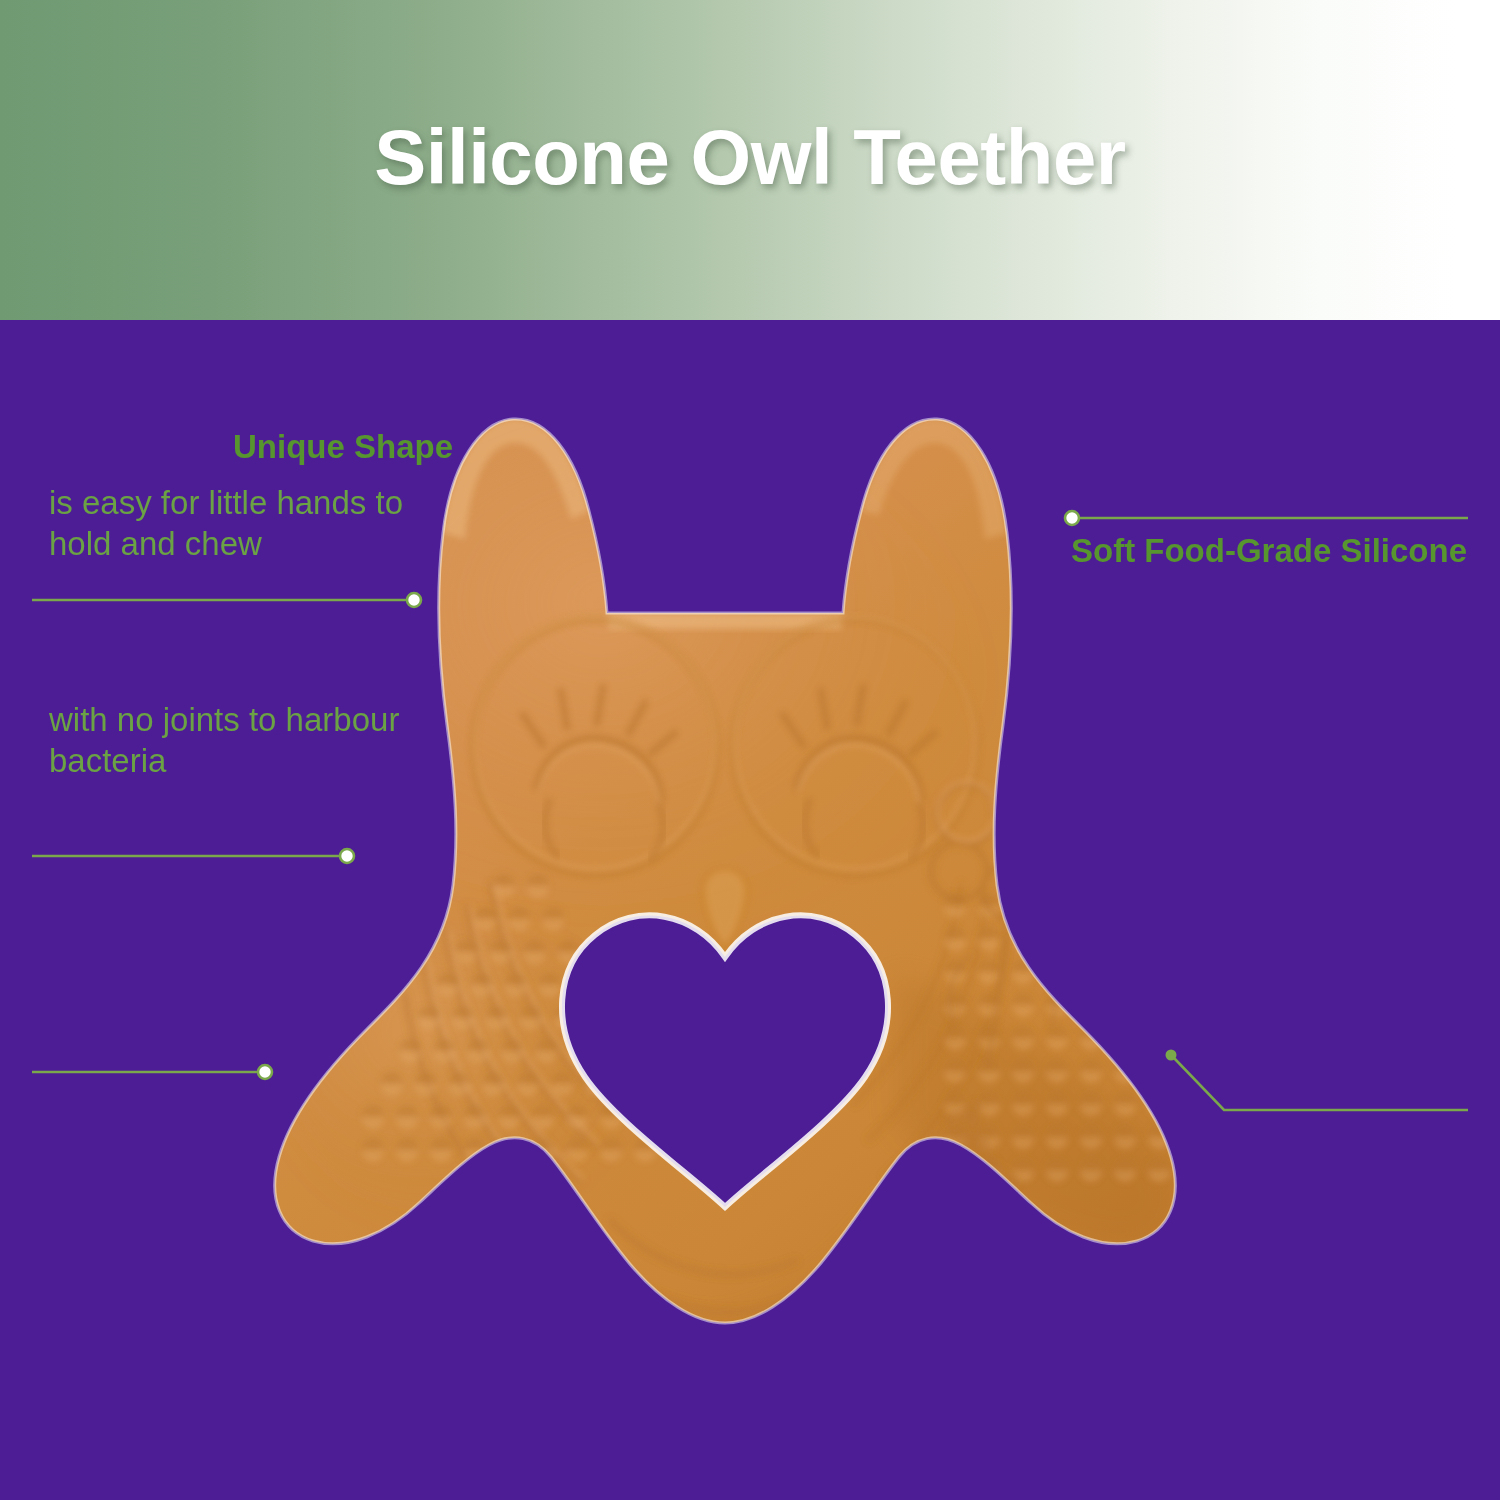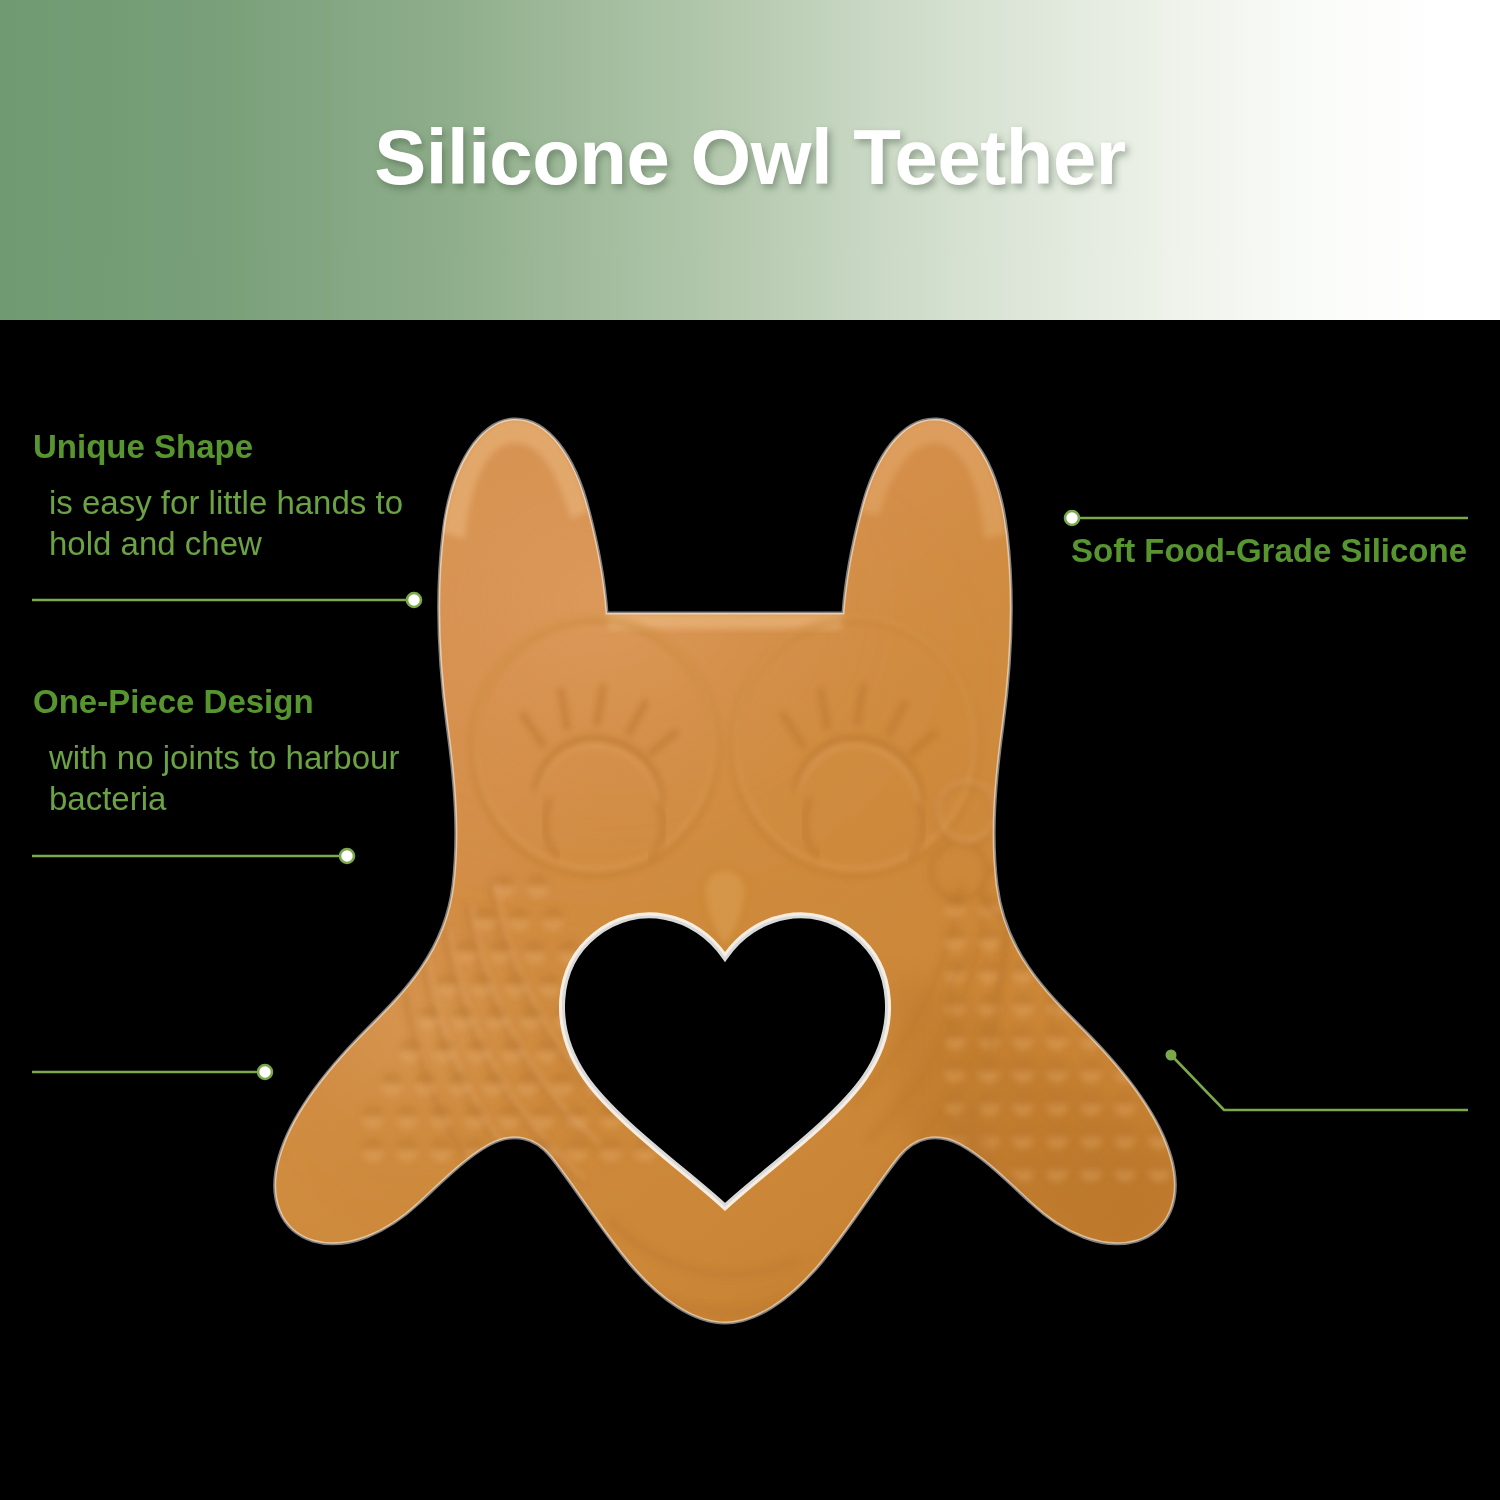--- a/index.html
+++ b/index.html
@@ -4,21 +4,21 @@
 <title>Silicone Owl Teether</title>
 <style>
   html,body{margin:0;padding:0;}
   body{
     width:1500px;height:1500px;
     background:#ffffff;
     font-family:"Liberation Sans","DejaVu Sans",sans-serif;
     overflow:hidden;
     position:relative;
   }
-  #stage{position:relative;width:1500px;height:1500px;overflow:hidden;background:#000000;}
+  #stage{position:relative;width:1500px;height:1500px;overflow:hidden;background:#4c1d95;}
 
   
   .header{
     position:absolute;left:0;top:0;width:1500px;height:320px;
     background:linear-gradient(to right,#6f9a72 0%,#789f79 14%,#8fae8b 30%,#b3c8ad 48%,#d6e1d1 64%,#eef2ea 78%,#fafcf9 88%,#ffffff 97%);
   }
   .header-title{
     position:absolute;left:0;top:0;width:1500px;height:320px;
     display:flex;align-items:center;justify-content:center;
     color:#ffffff;
@@ -32,20 +32,21 @@
   }
 
   
   .callout{position:absolute;}
   .callout .c-head{
     font-weight:bold;
     color:#57962f;
     font-size:33px;
     line-height:38px;
     margin:0;
+    text-align:right;
   }
   .callout .c-body{
     color:#6aa244;
     font-size:33px;
     line-height:41px;
     margin:16px;
     font-weight:normal;
   }
   .callout.left{text-align:left;}
   .callout.right{text-align:right;}
@@ -573,21 +574,20 @@
       </g>
     </g>
   </svg>
 
   <div class="callout left" id="callout-unique-shape">
     <div class="c-head">Unique Shape</div>
     <div class="c-body">is easy for little hands to hold and chew</div>
   </div>
 
   <div class="callout left" id="callout-one-piece">
-    <div class="c-head">One-Piece Design</div>
     <div class="c-body">with no joints to harbour bacteria</div>
   </div>
 
   <div class="callout left" id="callout-raised-bumps">
   </div>
 
   <div class="callout right" id="callout-soft-silicone">
     <div class="c-head">Soft Food-Grade Silicone</div>
   </div>
 

